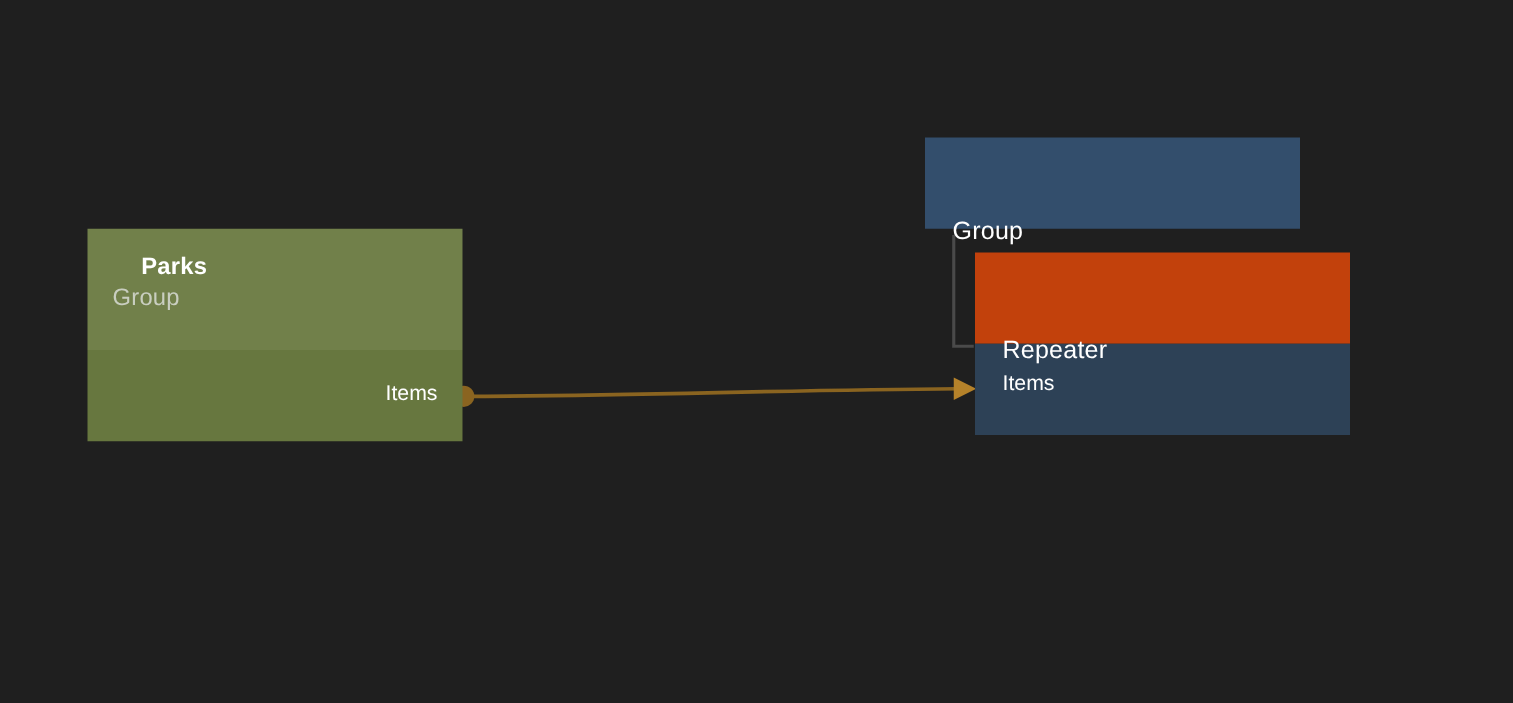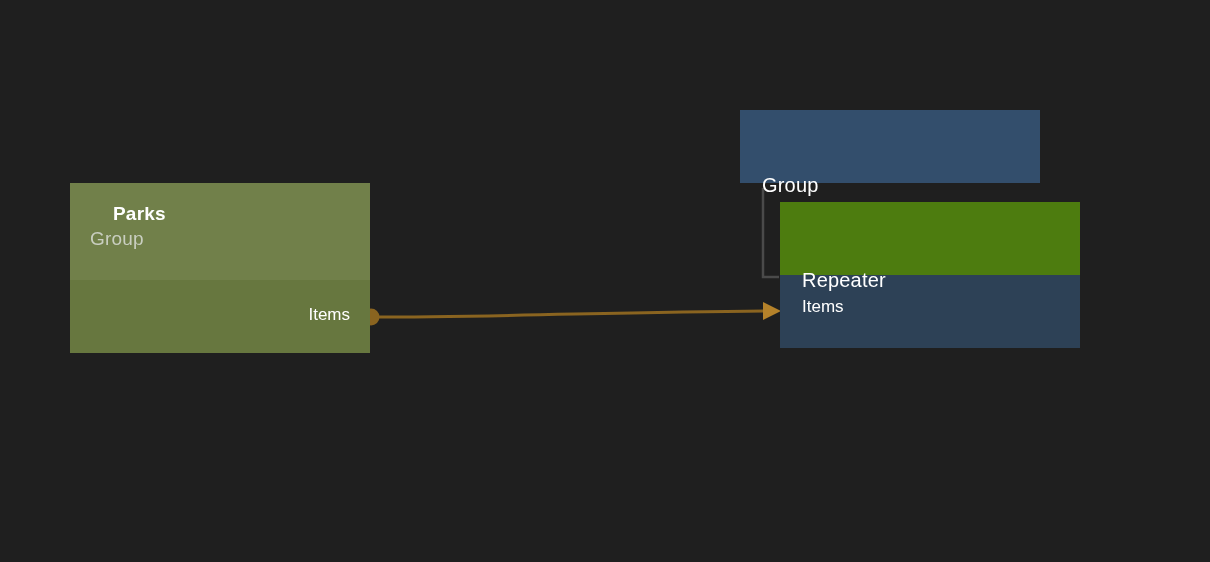--- a/index.html
+++ b/index.html
@@ -86,21 +86,21 @@
     padding: 18px 22px 0 22px;
   }
   .node-repeater {
     left: 780px;
     top: 202px;
     width: 300px;
     height: 146px;
   }
   .node-repeater .node-header {
     height: 73px;
-    background: #4d7c0f;
+    background: #c2410c;
     box-sizing: border-box;
     padding: 21px 22px 0 22px;
   }
   .node-repeater .node-body {
     height: 73px;
     background: #2d4156;
     box-sizing: border-box;
     padding: 21px 22px 0 22px;
   }
   .title-blue {

